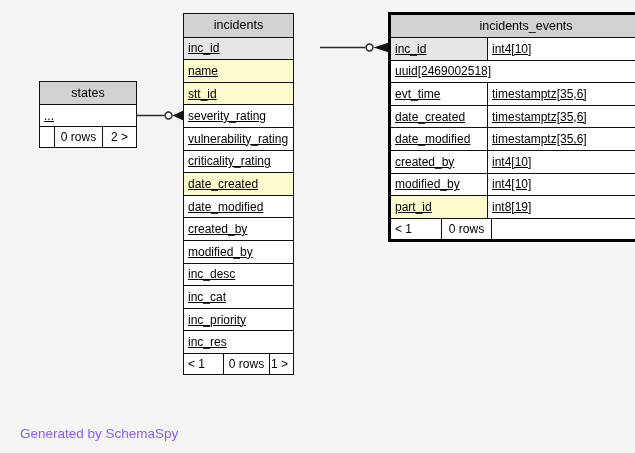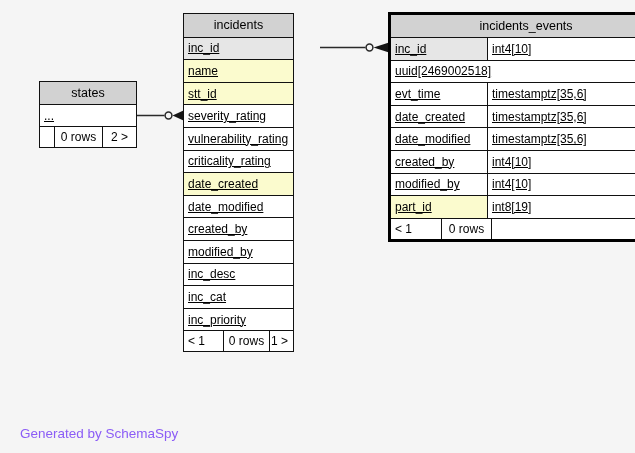--- a/index.html
+++ b/index.html
@@ -115,20 +115,23 @@
         </div>
         <div class="tbl-row s-plain">
           <div class="cell name-cell">inc_desc</div>
         </div>
         <div class="tbl-row s-plain">
           <div class="cell name-cell">inc_cat</div>
         </div>
         <div class="tbl-row s-plain">
           <div class="cell name-cell">inc_priority</div>
         </div>
+        <div class="tbl-row s-plain">
+          <div class="cell name-cell">inc_res</div>
+        </div>
       </div>
     <div class="tbl-footer">
       <div class="f-cell f-left">&lt; 1</div>
       <div class="f-cell f-center">0 rows</div>
       <div class="f-cell f-right">1 &gt;</div>
     </div>
   </div>
 
   <div class="tbl" id="tbl-incidents_events">
     <div class="tbl-title">incidents_events</div>

